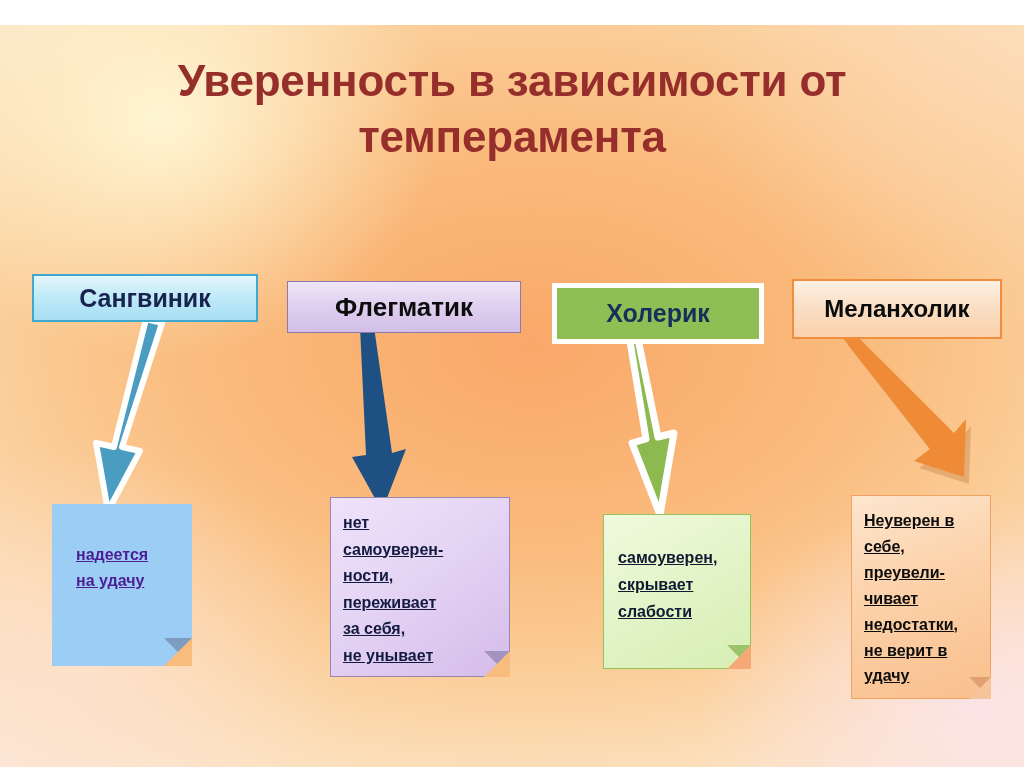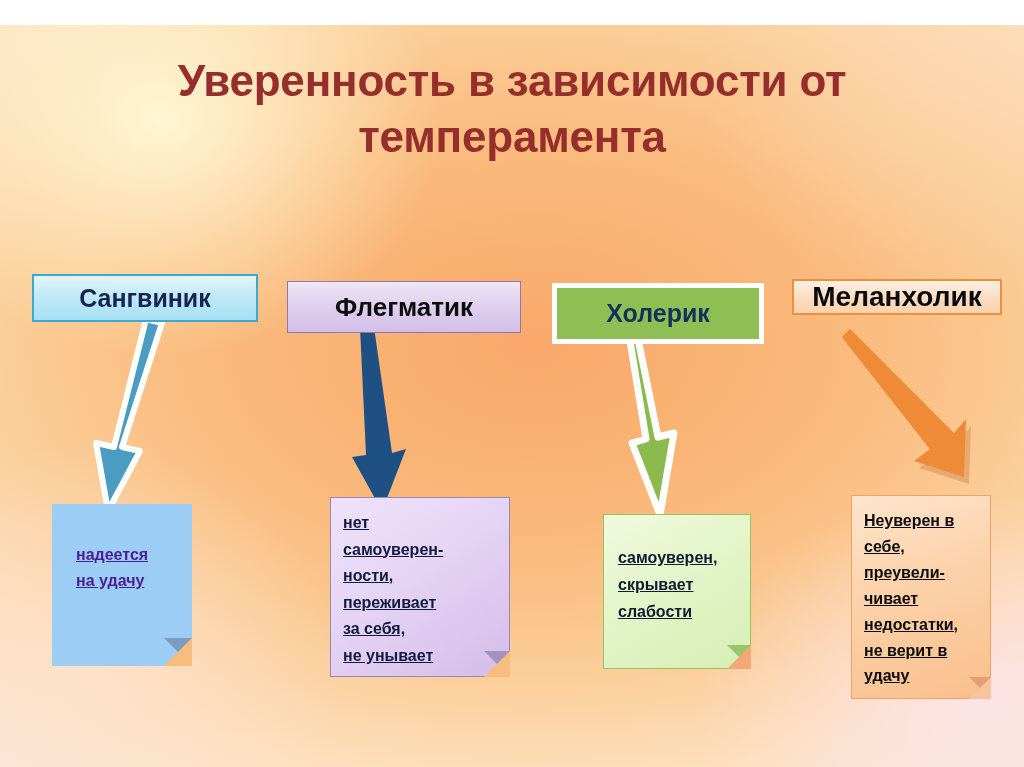--- a/index.html
+++ b/index.html
@@ -103,25 +103,25 @@
     font-size: 26px;
   }
   #cat-choleric {
     left: 552px; top: 258px; width: 212px; height: 61px;
     background: #8fbe55;
     border: 5px solid #ffffff;
     color: #16305c;
     font-size: 25px;
   }
   #cat-melancholic {
-    left: 792px; top: 254px; width: 210px; height: 36px;
+    left: 792px; top: 254px; width: 210px; height: 60px;
     background: linear-gradient(to bottom, #fdf0e3 0%, #fadcc0 55%, #fbd2ad 100%);
     border: 2px solid #ef8f3e;
     color: #0b0b0b;
-    font-size: 28px;
+    font-size: 24px;
   }
 
   
   .arrow-svg {
     position: absolute;
     z-index: 3;
     pointer-events: none;
   }
   #arrow-sanguine  { left: 78px;  top: 292px; }
   #arrow-phlegmatic{ left: 330px; top: 300px; }

